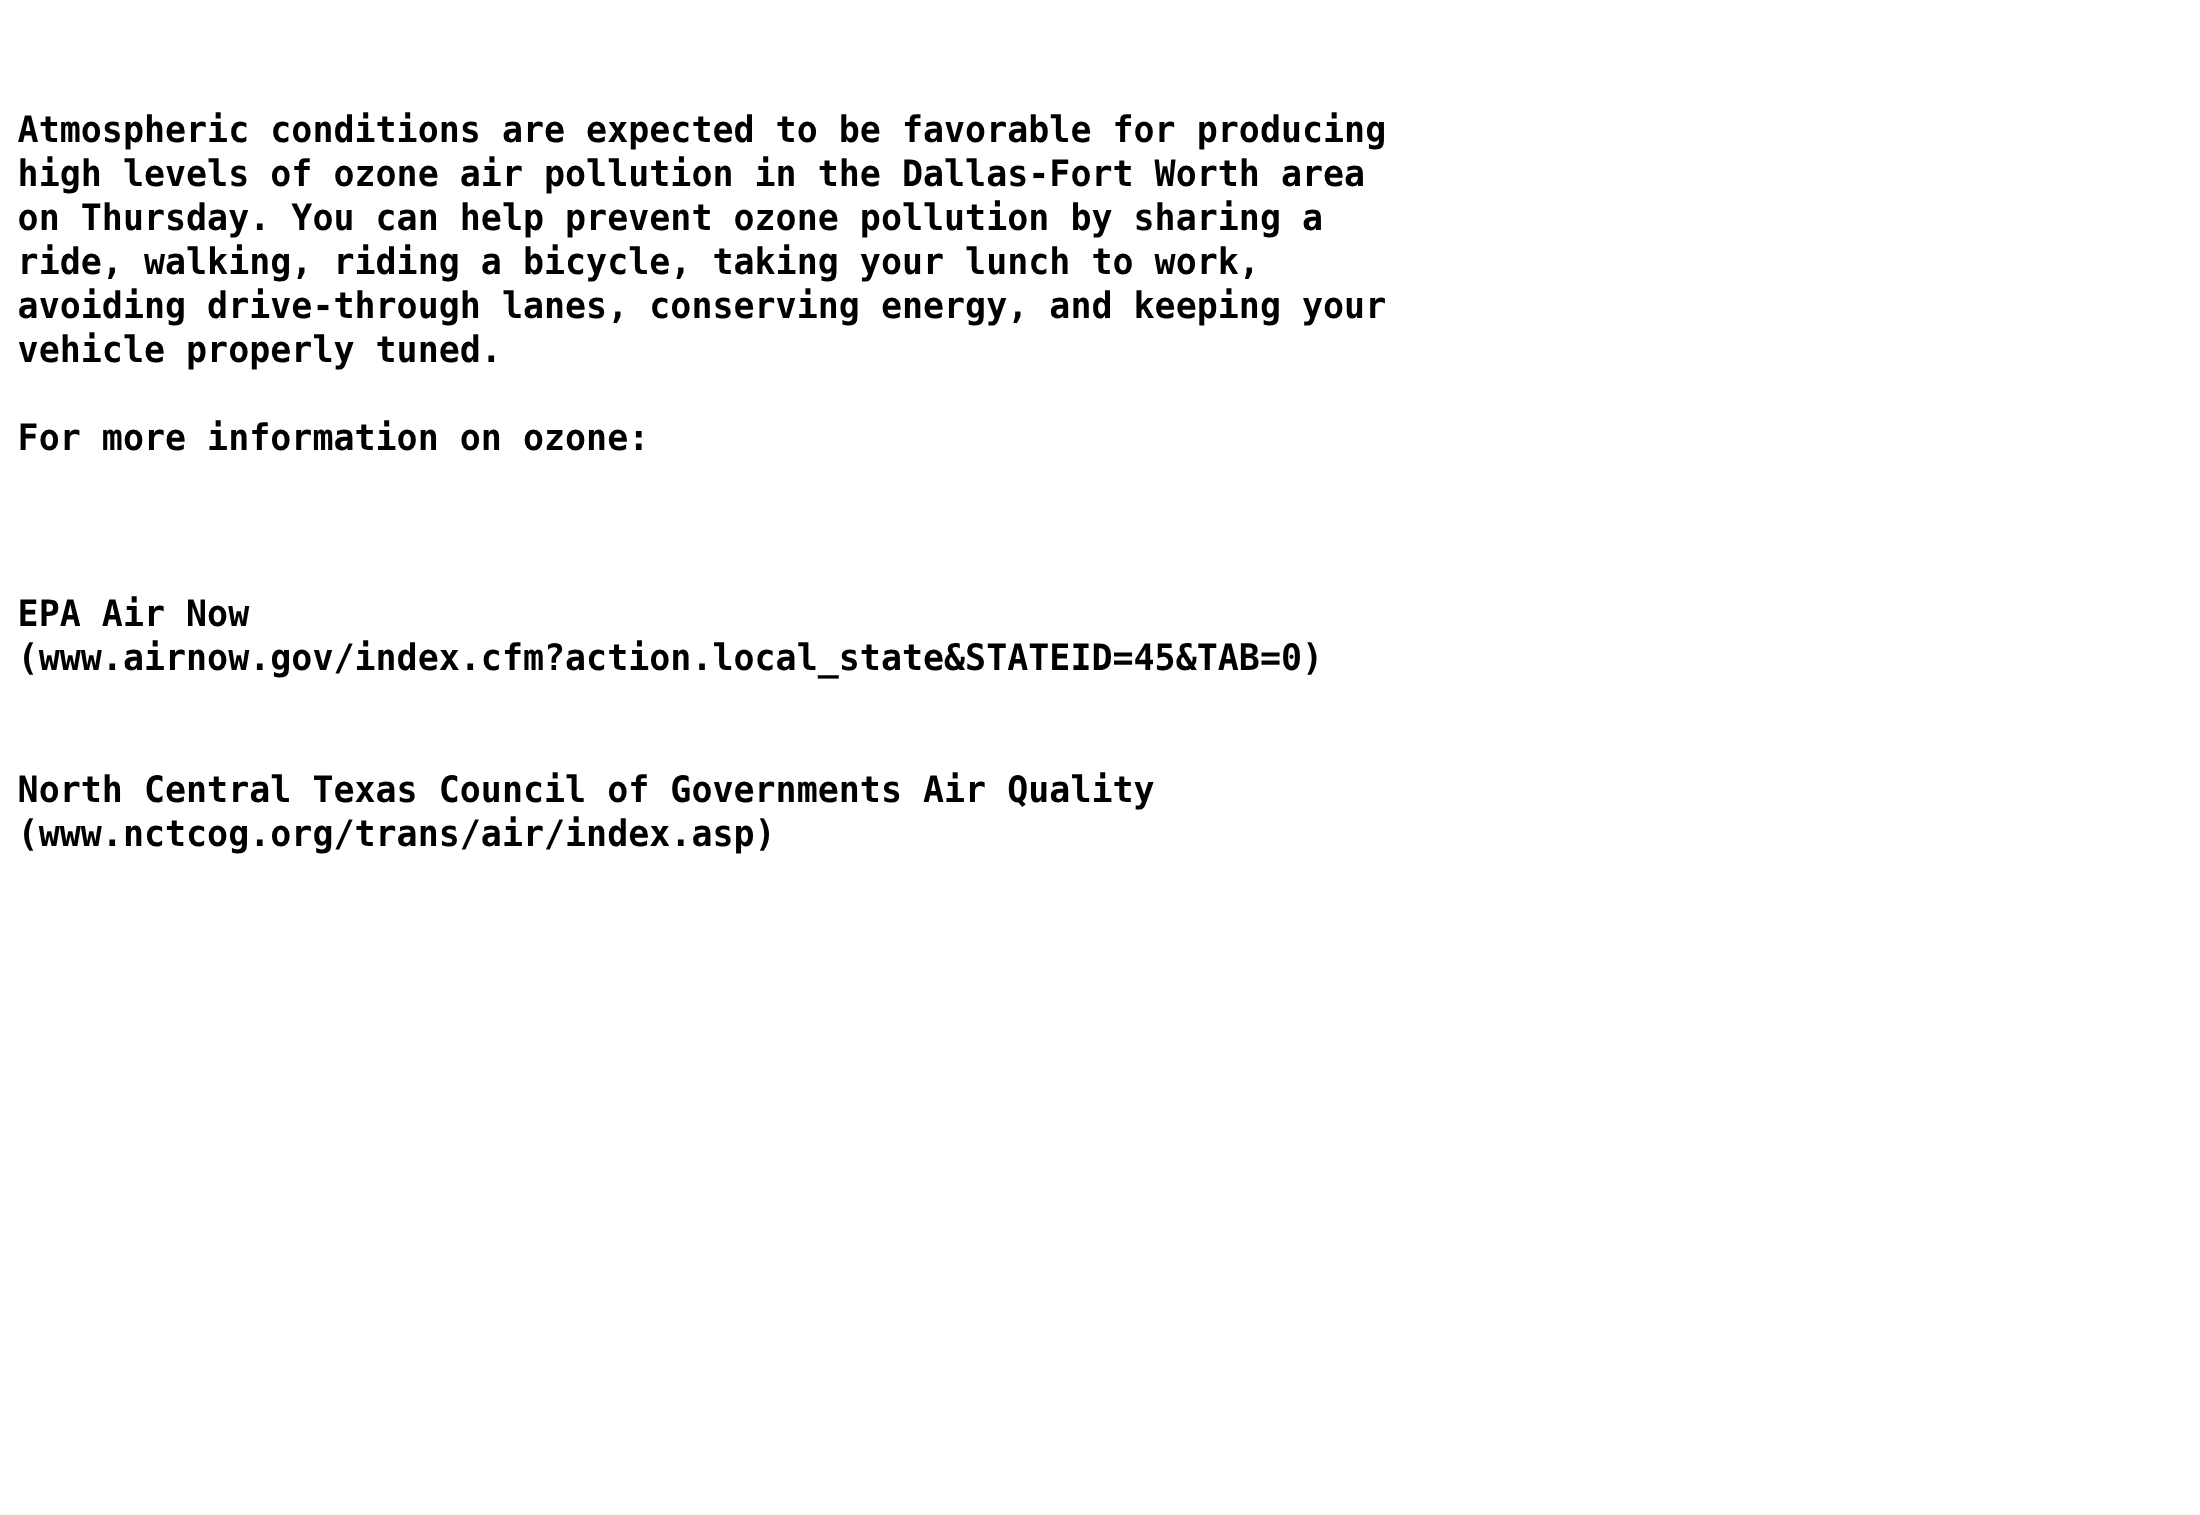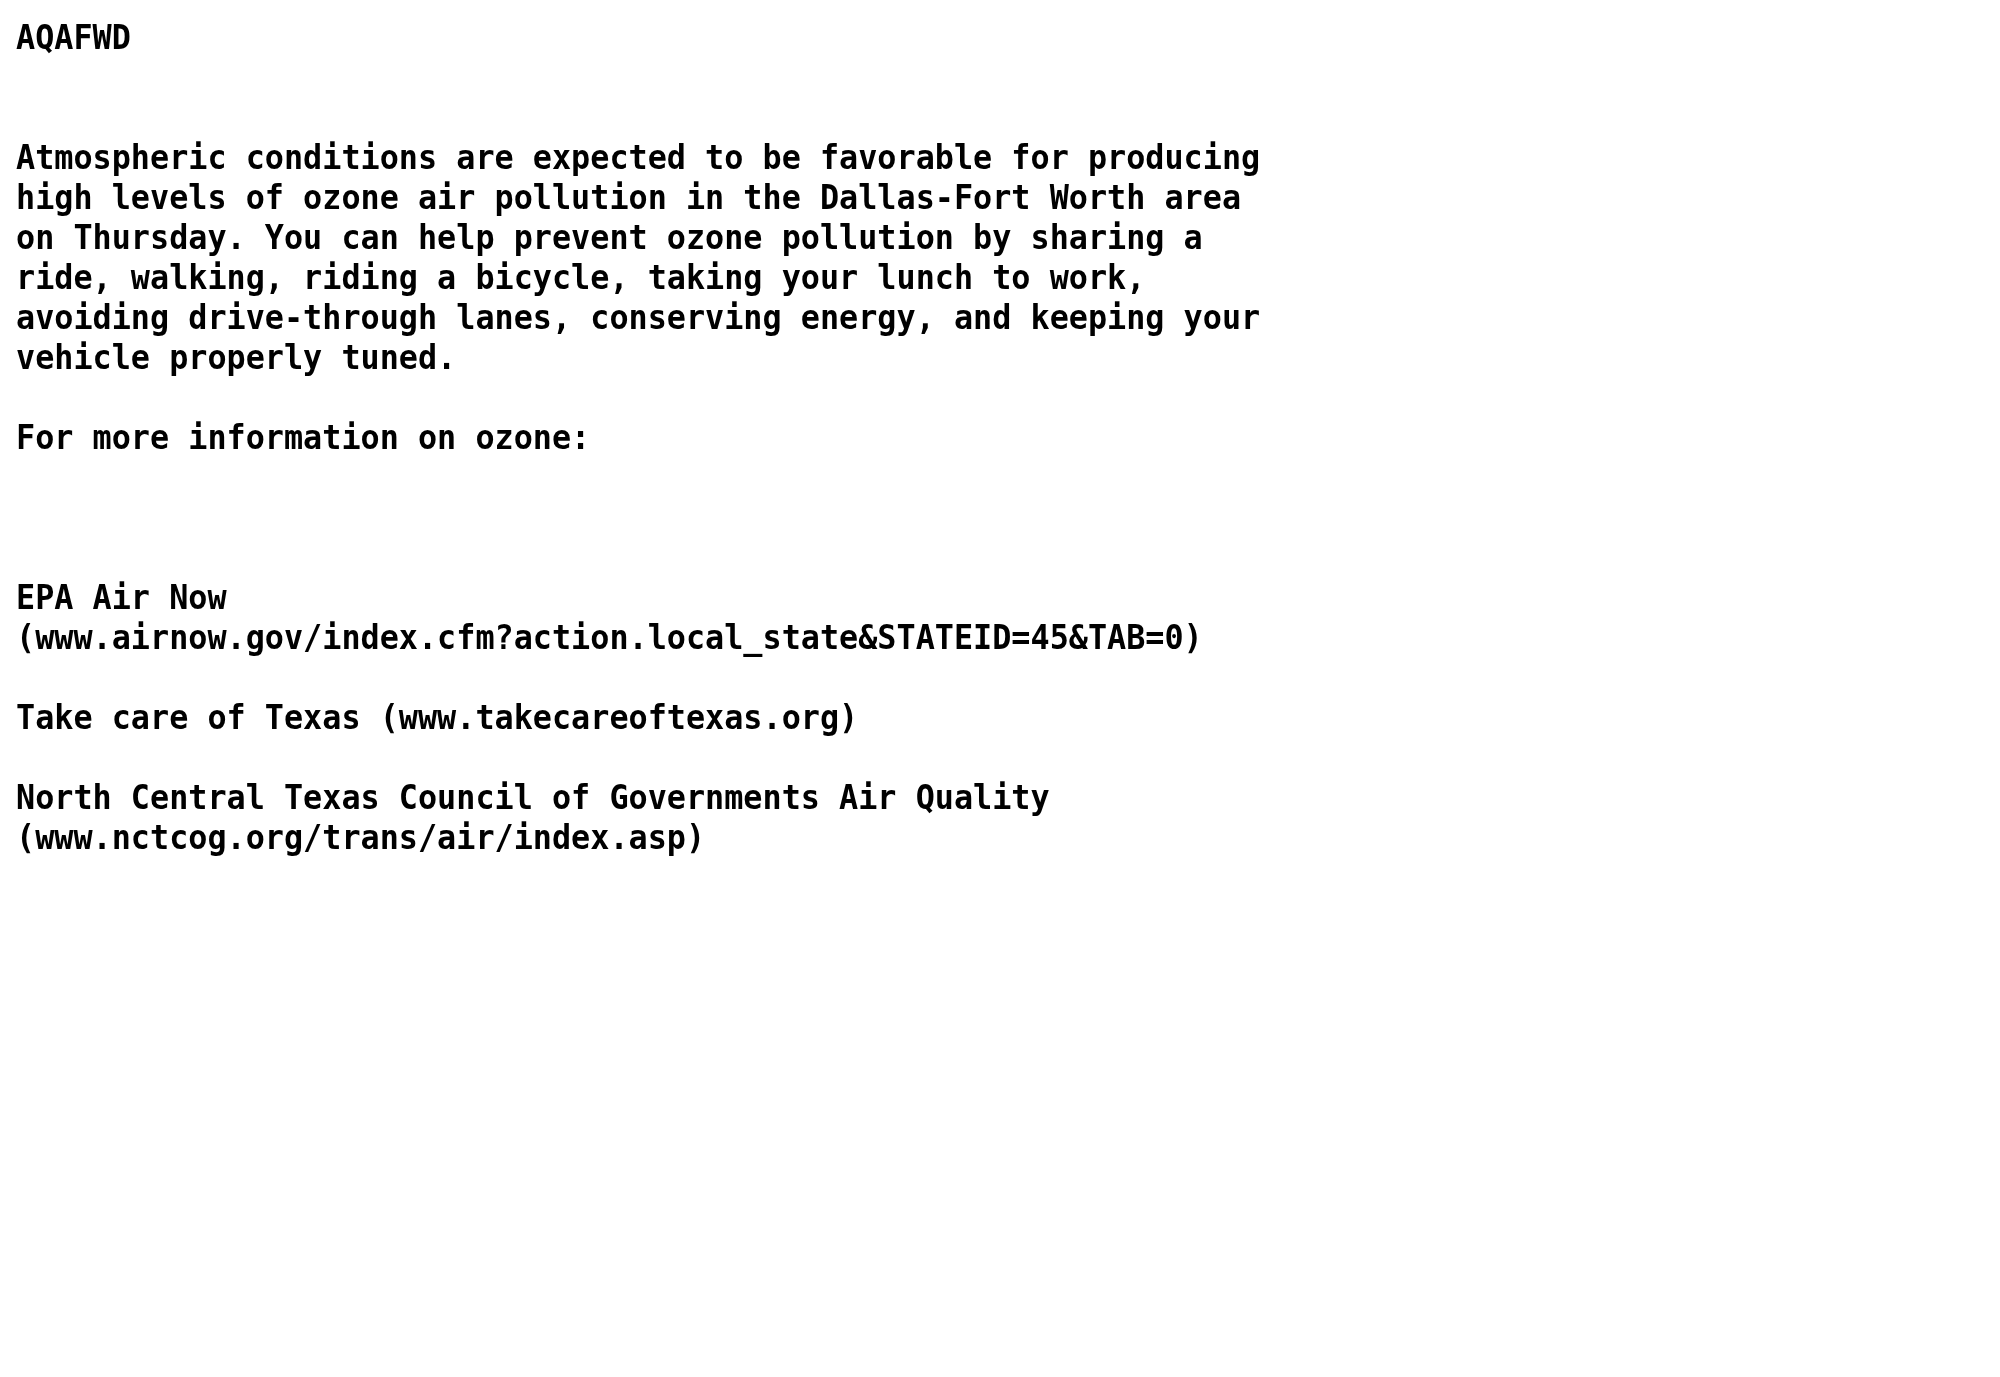--- a/index.html
+++ b/index.html
@@ -36,23 +36,20 @@
   .para {
     margin: 0;
     padding: 0;
   }
 </style>
 </head>
 <body style="background: rgb(255, 255, 255); color: rgb(0, 0, 0);">
 
 <div id="bulletin">
     <div class="para">
-      <div class="line">AQAFWD</div>
-    </div>
-    <div class="para">
       <div class="line blank"></div>
     </div>
     <div class="para">
       <div class="line blank"></div>
     </div>
     <div class="para">
       <div class="line">Atmospheric conditions are expected to be favorable for producing</div>
       <div class="line">high levels of ozone air pollution in the Dallas-Fort Worth area</div>
       <div class="line">on Thursday. You can help prevent ozone pollution by sharing a</div>
       <div class="line">ride, walking, riding a bicycle, taking your lunch to work,</div>
@@ -75,22 +72,19 @@
       <div class="line blank"></div>
     </div>
     <div class="para">
       <div class="line">EPA Air Now</div>
       <div class="line">(www.airnow.gov/index.cfm?action.local_state&amp;STATEID=45&amp;TAB=0)</div>
     </div>
     <div class="para">
       <div class="line blank"></div>
     </div>
     <div class="para">
-      <div class="line">Take care of Texas (www.takecareoftexas.org)</div>
-    </div>
-    <div class="para">
       <div class="line blank"></div>
     </div>
     <div class="para">
       <div class="line">North Central Texas Council of Governments Air Quality</div>
       <div class="line">(www.nctcog.org/trans/air/index.asp)</div>
     </div>
   </div>
 
 </body></html>

